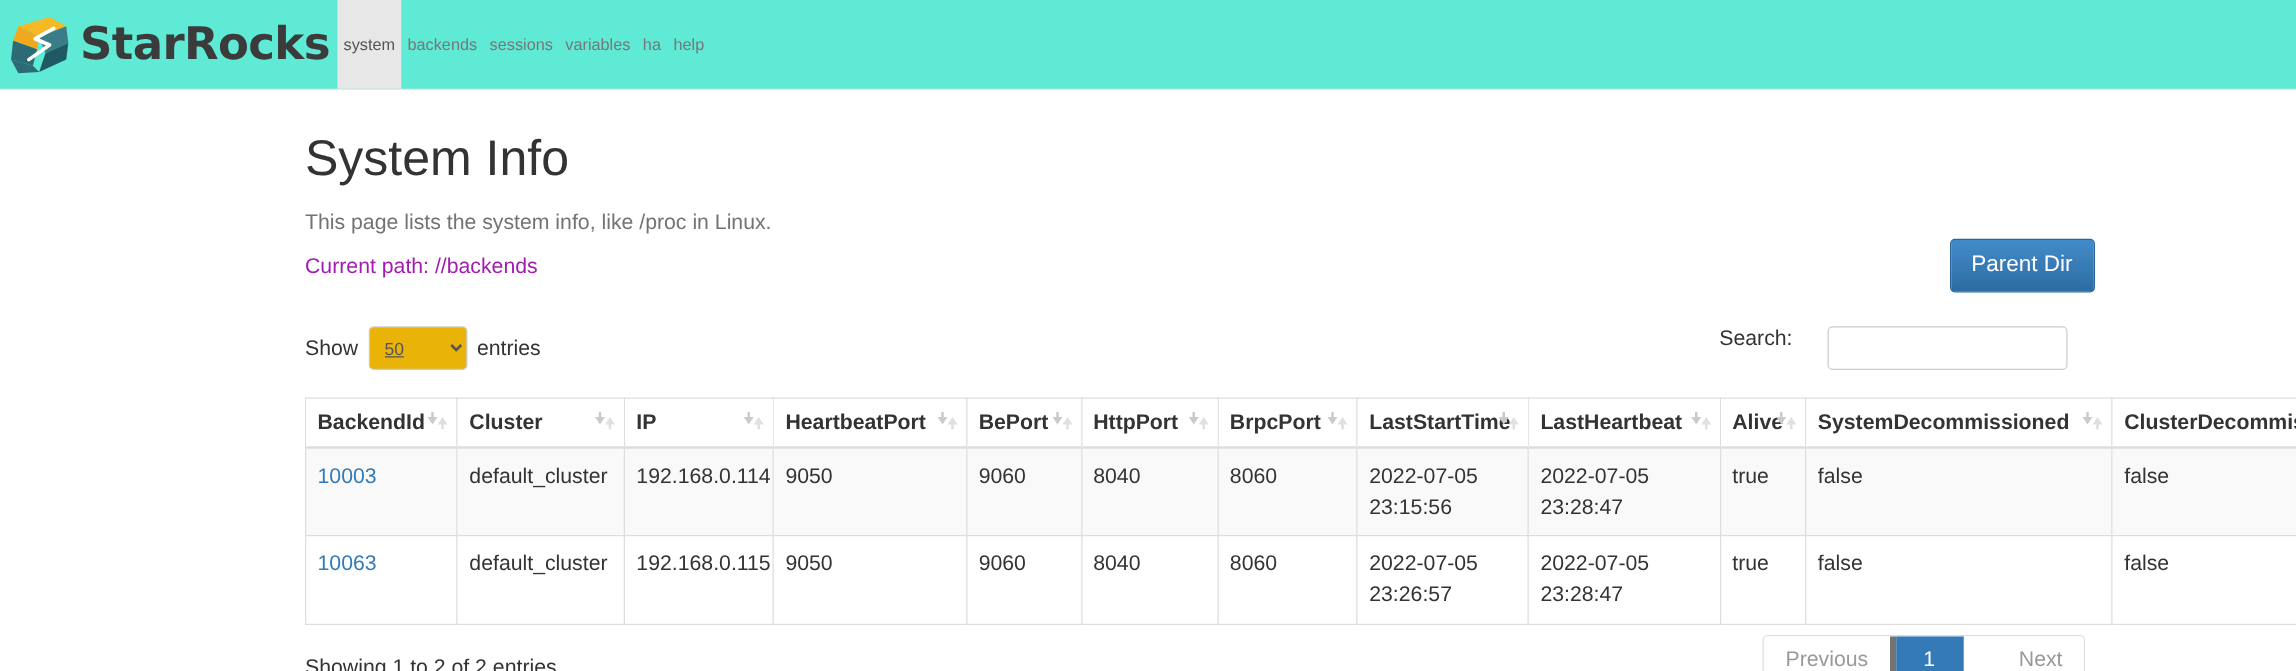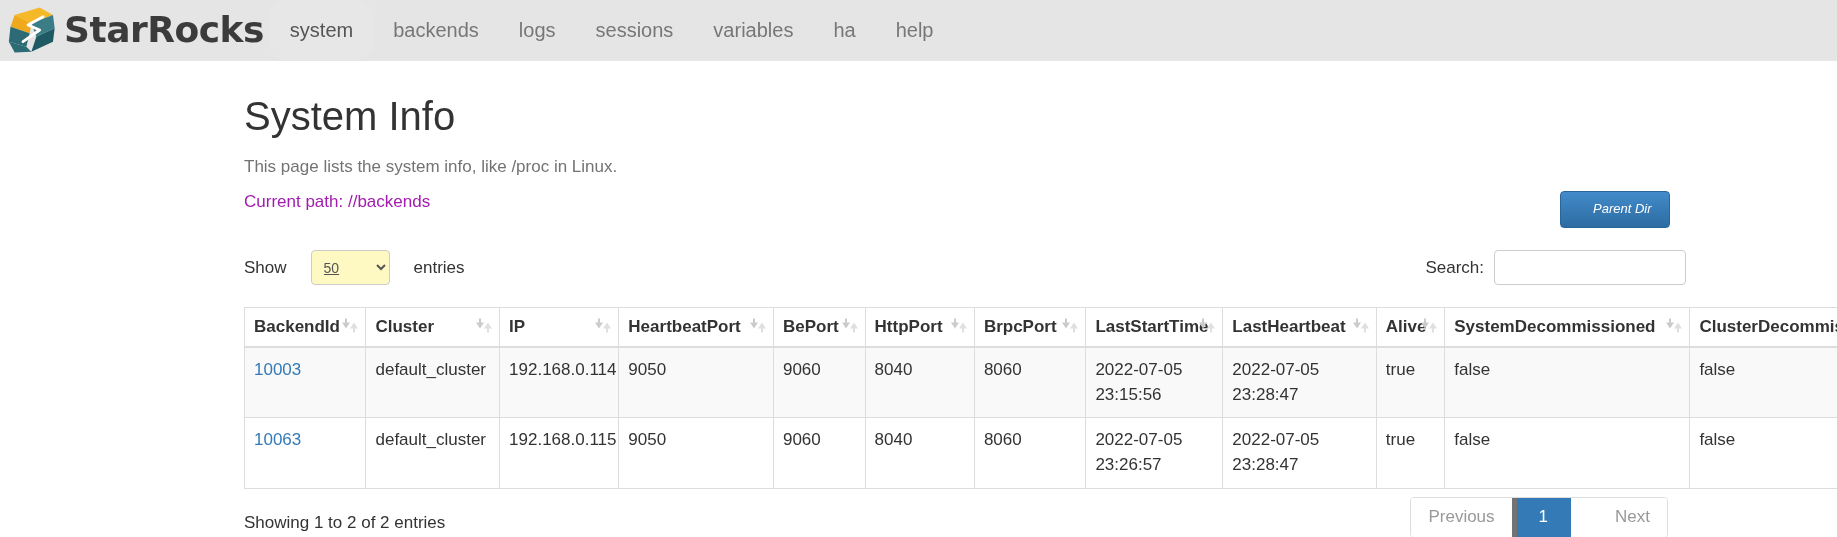--- a/index.html
+++ b/index.html
@@ -7,22 +7,22 @@
     margin: 0; padding: 0;
     width: 1837px; height: 537px;
     overflow: hidden;
     background: #ffffff;
     font-family: "Liberation Sans", sans-serif;
     color: #333333;
   }
 
   
   .navbar {
-    height: 61px;
-    background: #e5e5e5;
+    height: 72px;
+    background: #5eead4;
     border-bottom: 1px solid #e7e7e7;
     display: flex;
     align-items: stretch;
     position: relative;
   }
   .brand {
     display: flex;
     align-items: center;
     padding: 0 0 0 6px;
     text-decoration: none;
@@ -41,26 +41,25 @@
     display: flex;
     align-items: stretch;
     list-style: none;
     margin: 0;
     padding: 0;
     margin-left: 6px;
   }
   .nav-tab {
     display: flex;
     align-items: center;
-    padding: 0 20px;
-    font-size: 20px;
+    padding: 0 5px;
+    font-size: 13px;
     color: #777777;
     text-decoration: none;
     cursor: pointer;
-    border-radius: 15px;
   }
   .nav-tab.active {
     background: #e7e7e7;
     color: #555555;
   }
 
   
   .container {
     padding: 0 0 0 244px;
   }
@@ -88,59 +87,58 @@
 
   
   .btn-parent-dir {
     position: absolute;
     left: 1560px;
     top: 191px;
     background: linear-gradient(to bottom, #428bca 0%, #2d6ca2 100%);
     border: 1px solid #2b669a;
     border-radius: 4px;
     color: #ffffff;
-    font-size: 13px;
-    padding: 10px 17px 11px 32px;
+    font-size: 18px;
+    padding: 10px 17px 11px 16px;
     cursor: pointer;
     font-family: "Liberation Sans", sans-serif;
     line-height: 1.1;
-    font-style: italic;
   }
 
   
   .table-wrap { position: relative; margin-top: 38px; }
 
   .dt-length {
     font-size: 17px;
     color: #333333;
     display: flex;
     align-items: center;
-    gap: 24px;
+    gap: 8px;
   }
   .dt-select {
     font-size: 14px;
     color: #555555;
     padding: 7px 8px;
     height: 35px;
     border: 1px solid #cccccc;
     border-radius: 4px;
-    background: #fef9c3;
+    background: #eab308;
     width: 79px;
     font-family: "Liberation Sans", sans-serif;
     cursor: pointer;
     text-decoration: underline;
   }
 
   .dt-filter {
     position: absolute;
-    right: 151px;
+    right: 183px;
     top: 0px;
     display: flex;
-    align-items: center;
-    gap: 10px;
+    align-items: flex-start;
+    gap: 28px;
     font-size: 17px;
     color: #333333;
     white-space: nowrap;
   }
   .dt-search-input {
     width: 192px;
     height: 35px;
     border: 1px solid #cccccc;
     border-radius: 4px;
     padding: 6px 10px;
@@ -258,23 +256,20 @@
     </span>
     <span class="brand-name">StarRocks</span>
   </a>
 
   <ul class="nav-tabs-list">
     <li style="display:flex">
         <a class="nav-tab active">system</a>
       </li>
     <li style="display:flex">
         <a class="nav-tab">backends</a>
-      </li>
-    <li style="display:flex">
-        <a class="nav-tab">logs</a>
       </li>
     <li style="display:flex">
         <a class="nav-tab">sessions</a>
       </li>
     <li style="display:flex">
         <a class="nav-tab">variables</a>
       </li>
     <li style="display:flex">
         <a class="nav-tab">ha</a>
       </li>

